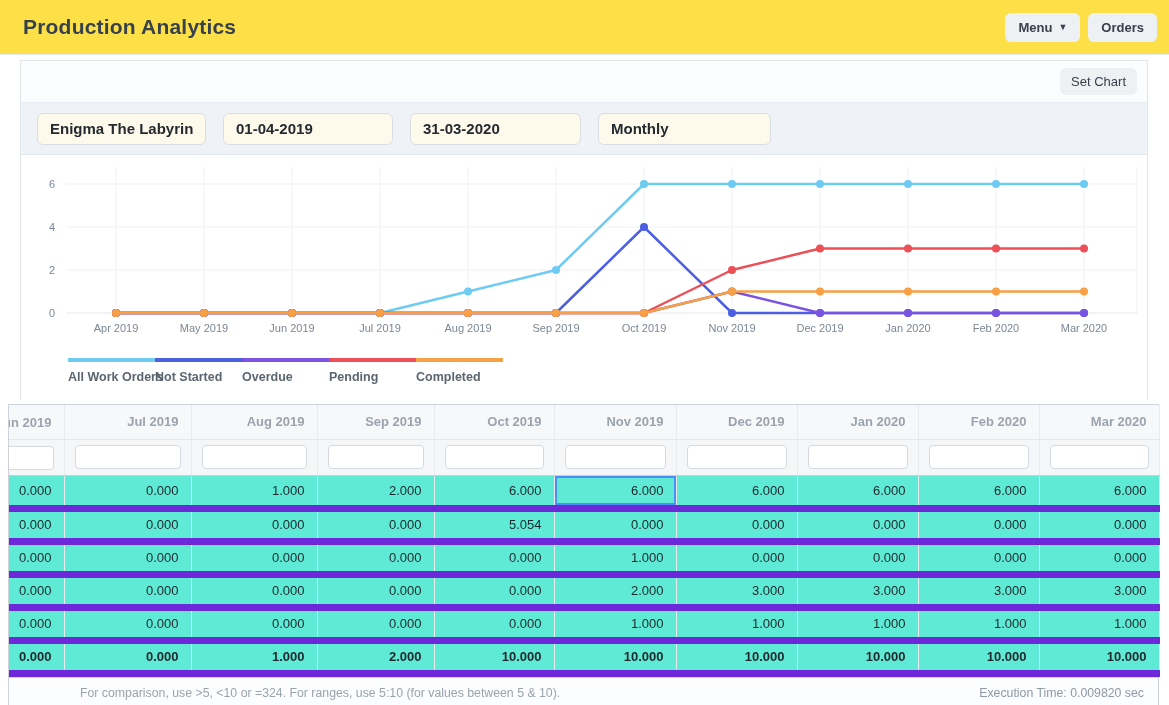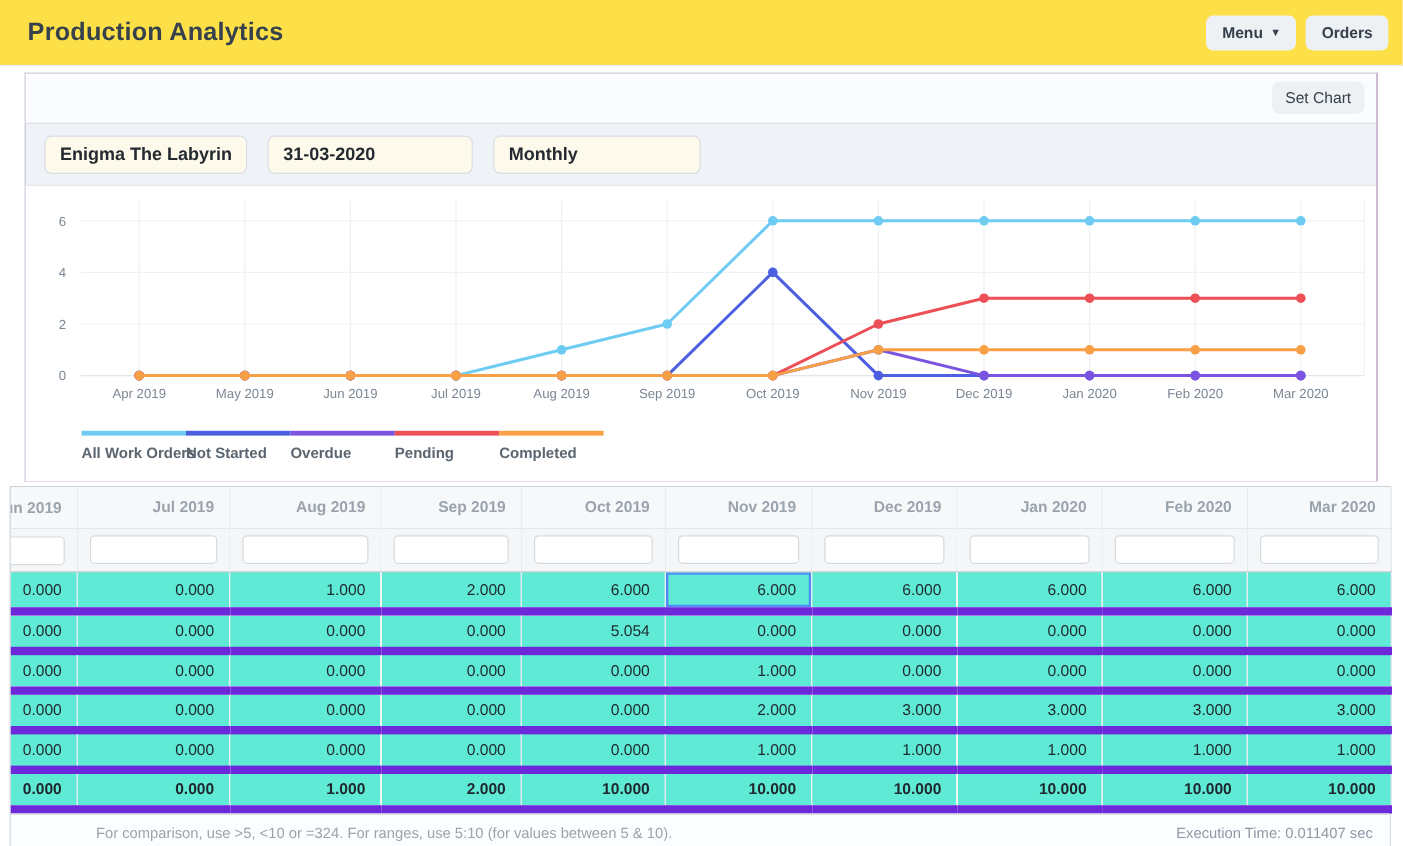--- a/index.html
+++ b/index.html
@@ -74,20 +74,21 @@
   </div>
 </div>
 
 <div class="card">
   <div class="card-toolbar">
     <button class="btn-small">Set Chart</button>
   </div>
 
   <div class="filter-row">
     <input class="filter-input fi-0" value="Enigma The Labyrinth" style="">
+    <input class="filter-input fi-1" value="01-04-2019" style="">
     <input class="filter-input fi-2" value="31-03-2020" style="">
     <input class="filter-input fi-3" value="Monthly" style="">
   </div>
 
   <div class="chart-area">
     <svg width="1126" height="192" viewBox="0 0 1126 192">
         <line x1="95" y1="12" x2="95" y2="158" stroke="#eef1f3" stroke-width="1"></line>
         <text x="95" y="177" text-anchor="middle" fill="#7b8794" font-size="11">Apr 2019</text>
         <line x1="183" y1="12" x2="183" y2="158" stroke="#eef1f3" stroke-width="1"></line>
         <text x="183" y="177" text-anchor="middle" fill="#7b8794" font-size="11">May 2019</text>
@@ -343,15 +344,15 @@
           <td>10.000</td>
           <td>10.000</td>
           <td>10.000</td>
           <td>10.000</td>
           <td>10.000</td>
         </tr>
       </tbody>
   </table>
   <div class="dt-footer">
     <span class="dt-hint">For comparison, use &gt;5, &lt;10 or =324. For ranges, use 5:10 (for values between 5 &amp; 10).</span>
-    <span class="dt-exec">Execution Time: 0.011407 sec</span>
+    <span class="dt-exec">Execution Time: 0.009820 sec</span>
   </div>
 </div>
 
 </body></html>

